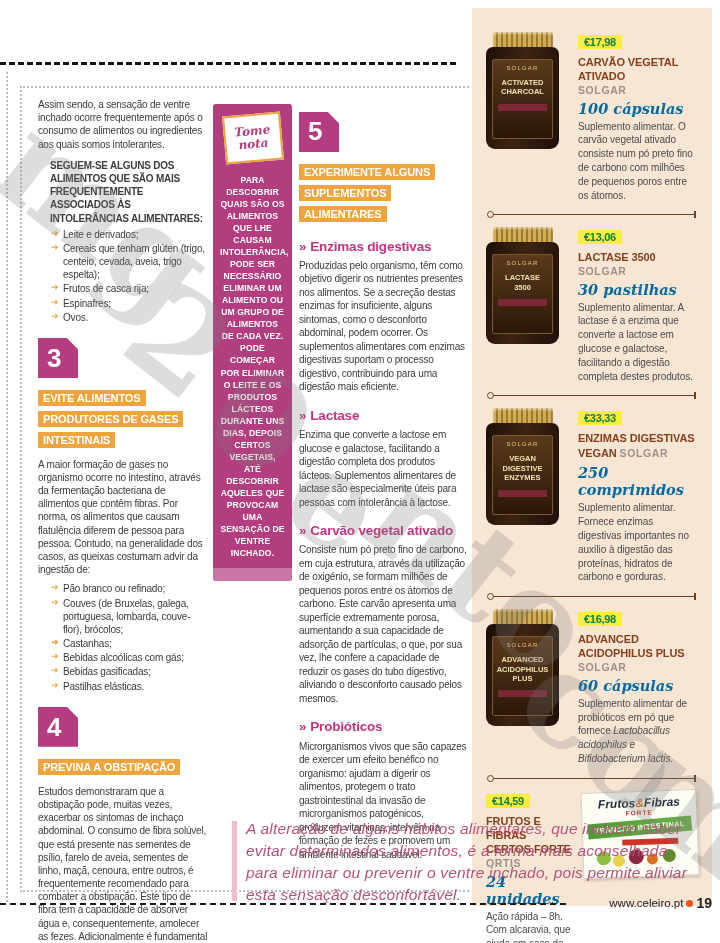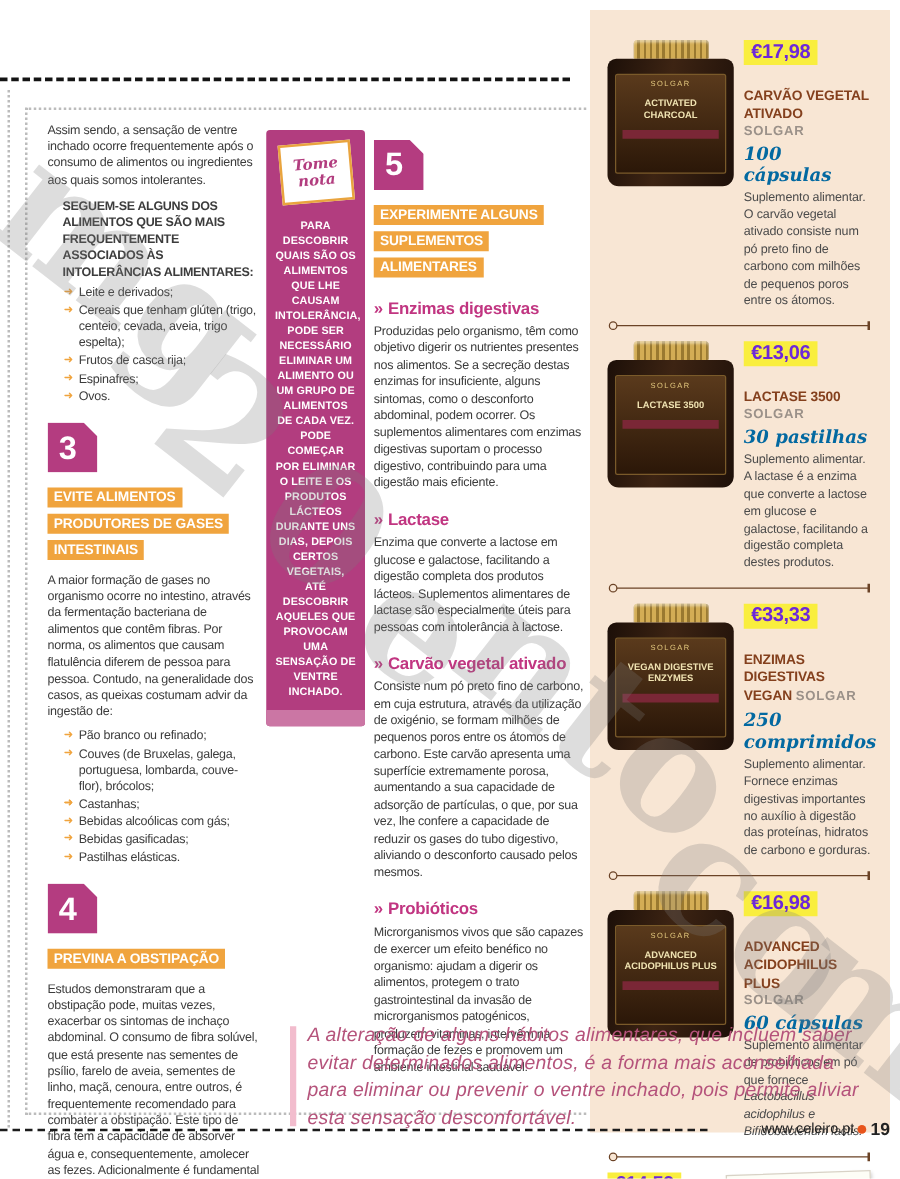--- a/index.html
+++ b/index.html
@@ -44,34 +44,34 @@
   .ttl{font-size:13.5px;font-weight:800;color:#c13581;margin:13px 0 3px;letter-spacing:-0.2px;}
   .mk{margin-right:4px;font-weight:800;}
   .tbody{margin:0;}
 
   
   .panel{position:absolute;left:472px;top:8px;width:240px;height:898px;background:#f8e6d4;
          box-sizing:border-box;padding:14px 14px 6px;}
   .product{display:flex;gap:8px;align-items:flex-start;padding:10px 0 10px;}
   .pimg{flex:0 0 84px;}
   .pinfo{flex:1;min-width:0;}
-  .price{display:inline-block;background:#f9ee3e;color:#6d28d9;font-weight:bold;font-size:16px;
-         padding:1px 6px;margin-bottom:18px;letter-spacing:-0.3px;}
+  .price{display:inline-block;background:#f9ee3e;color:#15803d;font-weight:bold;font-size:11px;
+         padding:1px 6px;margin-bottom:6px;letter-spacing:-0.3px;}
   .pname{font-size:11px;font-weight:800;color:#84401d;line-height:1.3;letter-spacing:-0.1px;}
   .pbrand{font-size:10.5px;font-weight:600;color:#9b9189;letter-spacing:0.6px;}
   .qty{font-family:"DejaVu Serif",serif;font-style:italic;font-weight:bold;font-size:14.5px;color:#0369a1;margin:4px 0 3px;}
   .pdesc{font-size:10px;line-height:1.38;color:#4b4b4b;letter-spacing:-0.1px;}
   .pdesc .it{font-style:italic;}
   .sep{position:relative;height:1px;background:#6b4326;margin:2px 2px;}
   .sep:before{content:"";position:absolute;left:-1px;top:-3px;width:5px;height:5px;border:1px solid #6b4326;
               border-radius:50%;background:#f8e6d4;}
   .sep:after{content:"";position:absolute;right:0;top:-3px;width:2px;height:7px;background:#6b4326;}
 
   
-  .bottle{width:101px;}
+  .bottle{width:73px;}
   .cap{width:60px;height:15px;margin:0 auto;border-radius:3px 3px 1px 1px;
        background:repeating-linear-gradient(90deg,#d3ad55 0 3px,#9a7930 3px 5px);
        box-shadow:inset 0 2px 2px rgba(255,255,255,.45);}
   .bbody{height:102px;border-radius:7px 7px 9px 9px;padding-top:12px;box-sizing:border-box;
          background:linear-gradient(100deg,#1c0f08,#3d2413 45%,#1e1009);}
   .blabel{margin:0 6px;height:80px;box-sizing:border-box;border-radius:2px;text-align:center;padding-top:5px;
           background:linear-gradient(#5a3a1c,#2b1708);border:1px solid #7a5a2a;}
   .blbrand{color:#e3c87e;font-size:6px;letter-spacing:1.2px;}
   .blname{color:#f0e3b2;font-weight:700;font-size:7.5px;line-height:1.25;margin-top:7px;text-transform:uppercase;padding:0 3px;}
   .blband{height:7px;background:#7a2736;margin:7px 5px 0;}

